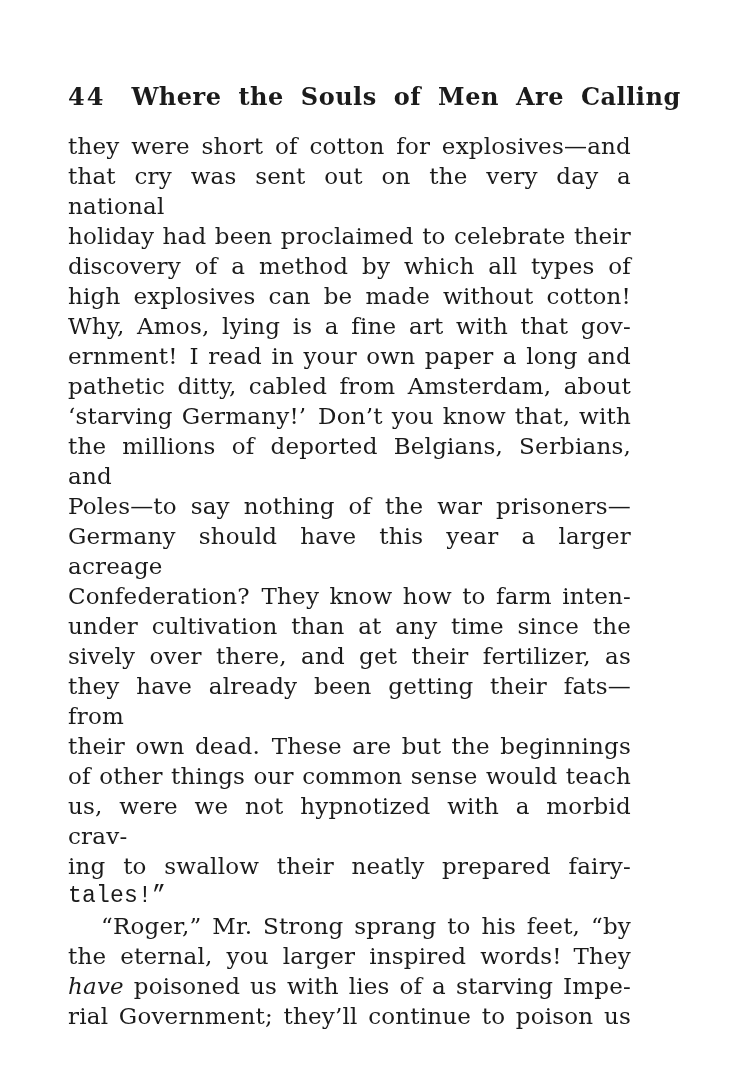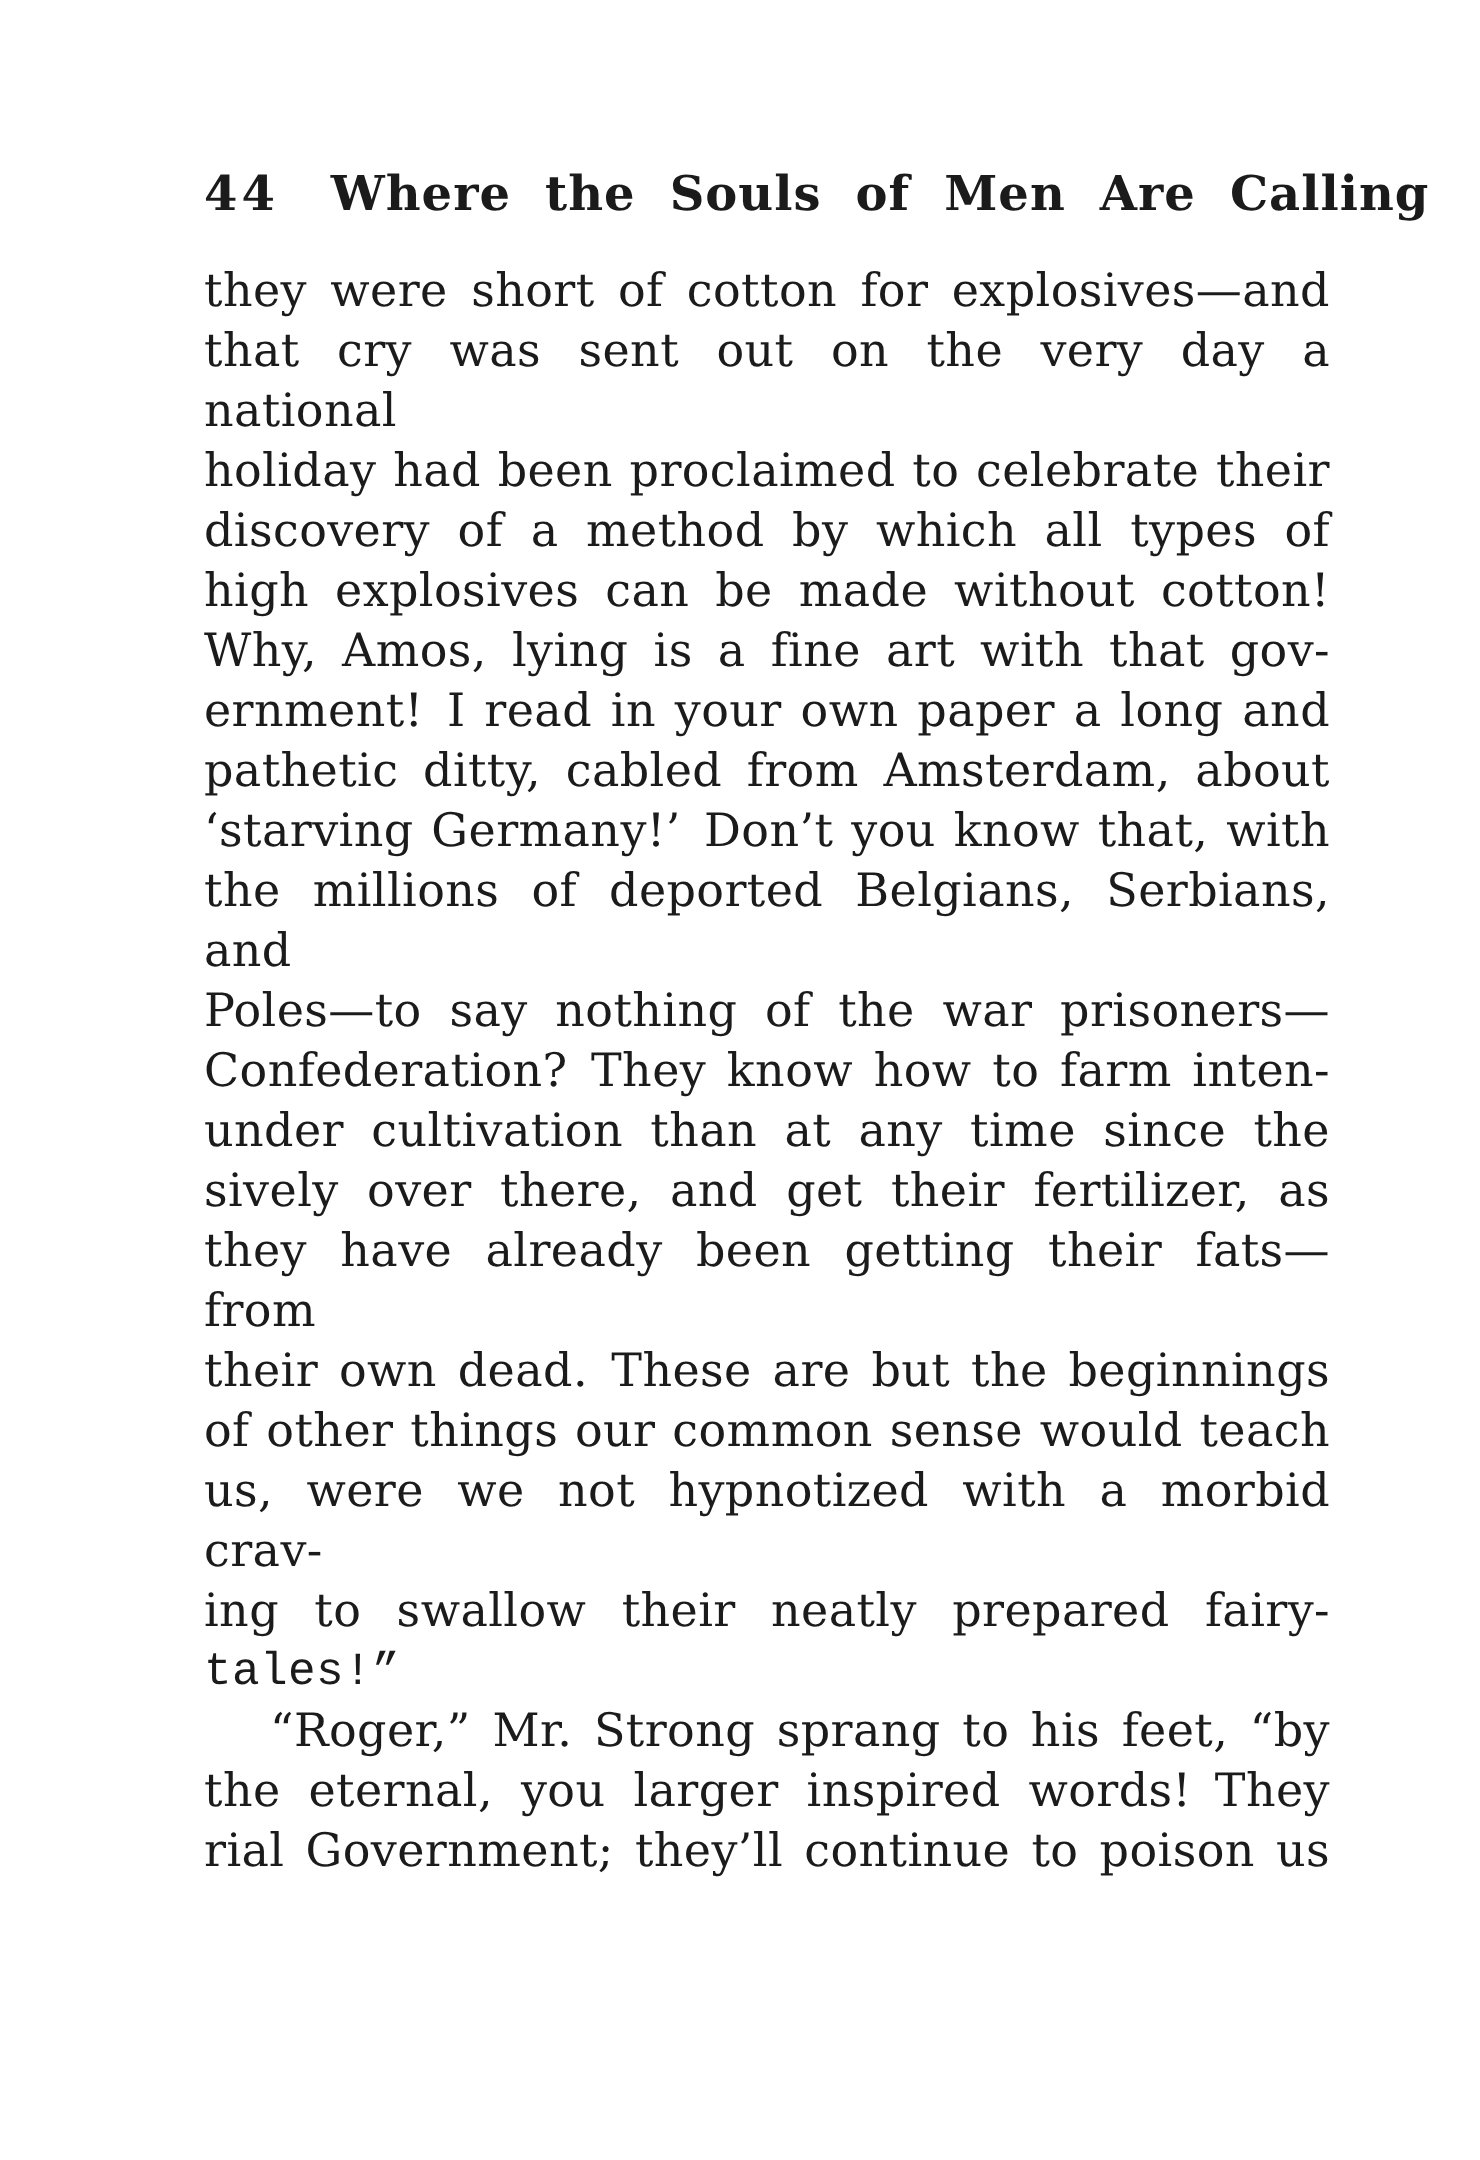--- a/index.html
+++ b/index.html
@@ -11,21 +11,21 @@
     position: relative;
     width: 740px;
     height: 1080px;
     background: #ffffff;
     font-family: "DejaVu Serif", serif;
     color: #1b1b1b;
     overflow: hidden;
   }
   .content {
     position: absolute;
-    left: 102px;
+    left: 68px;
     top: 82px;
     width: 563px;
   }
   .running-head {
     display: flex;
     align-items: baseline;
     font-size: 24px;
     line-height: 30px;
     margin-bottom: 19px;
     white-space: nowrap;
@@ -78,32 +78,34 @@
         <div class="textline">that cry was sent out on the very day a national</div>
         <div class="textline">holiday had been proclaimed to celebrate their</div>
         <div class="textline">discovery of a method by which all types of</div>
         <div class="textline">high explosives can be made without cotton!</div>
         <div class="textline">Why, Amos, lying is a fine art with that gov-</div>
         <div class="textline">ernment! I read in your own paper a long and</div>
         <div class="textline">pathetic ditty, cabled from Amsterdam, about</div>
         <div class="textline">‘starving Germany!’ Don’t you know that, with</div>
         <div class="textline">the millions of deported Belgians, Serbians, and</div>
         <div class="textline">Poles—to say nothing of the war prisoners—</div>
+        <div class="textline">Germany should have this year a larger acreage</div>
         <div class="textline">Confederation? They know how to farm inten-</div>
         <div class="textline">under cultivation than at any time since the</div>
         <div class="textline">sively over there, and get their fertilizer, as</div>
         <div class="textline">they have already been getting their fats—from</div>
         <div class="textline">their own dead. These are but the beginnings</div>
         <div class="textline">of other things our common sense would teach</div>
         <div class="textline">us, were we not hypnotized with a morbid crav-</div>
         <div class="textline">ing to swallow their neatly prepared fairy-</div>
         <div class="textline para-end">tales!”</div>
       </div>
 
       <div>
         <div class="textline indent">“Roger,” Mr. Strong sprang to his feet, “by</div>
         <div class="textline">the eternal, you larger inspired words! They</div>
+        <div class="textline"><em>have</em><span> poisoned us with lies of a starving Impe-</span></div>
         <div class="textline">rial Government; they’ll continue to poison us</div>
       </div>
 
     </div>
   </div>
 </div>
 
 </body></html>

